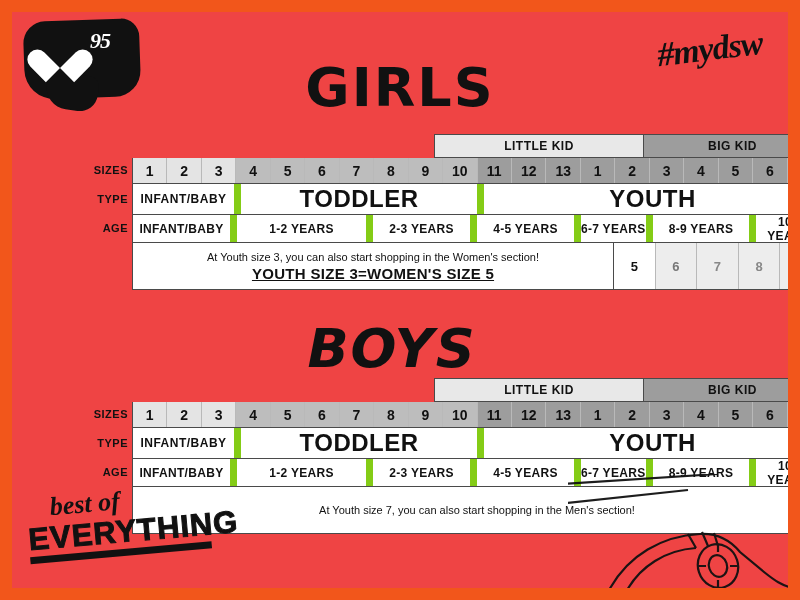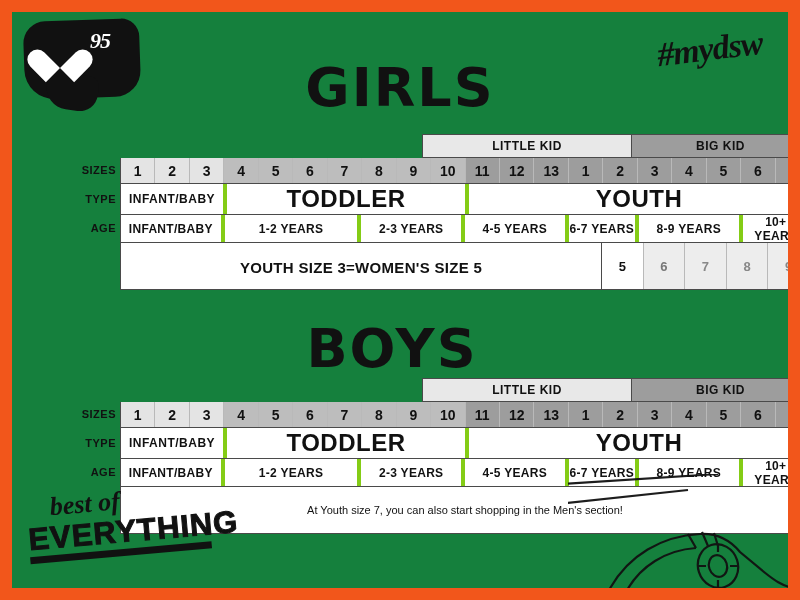--- a/index.html
+++ b/index.html
@@ -5,21 +5,21 @@
   html,body{margin:0;padding:0;}
   body{
     width:800px;height:600px;
     background:#f2561b;
     font-family:"Liberation Sans", sans-serif;
     overflow:hidden;
   }
   .page{
     position:absolute;left:12px;top:12px;
     width:776px;height:576px;
-    background:#15803d;
+    background:#ef4444;
     overflow:hidden;
   }
 
   
   .heart-tag{
     position:absolute;left:4px;top:2px;width:136px;height:96px;
   }
   .heart-tag .blob{
     position:absolute;left:8px;top:6px;width:116px;height:78px;
     background:#111;border-radius:22px 18px 26px 30px;
@@ -70,24 +70,24 @@
     position:absolute;right:-10px;bottom:-6px;width:230px;height:120px;
     opacity:.95;
   }
 
   
   .title{
     text-align:center;font-size:54px;font-weight:bold;color:#111;
     letter-spacing:2px;font-family:"DejaVu Sans", sans-serif;
   }
   #girls-title{position:absolute;left:0;right:0;top:44px;text-align:center;}
-  #boys-title{position:absolute;left:0;right:16px;top:305px;}
+  #boys-title{position:absolute;left:0;right:16px;top:305px;font-style:italic;}
 
   
-  .chart{position:absolute;left:52px;width:690px;}
+  .chart{position:absolute;left:64px;width:690px;}
   #girls-chart{top:122px;}
   #boys-chart{top:366px;}
 
   .rowlabel{
     position:absolute;left:0;width:52px;text-align:right;
     font-size:11px;font-weight:bold;color:#111;letter-spacing:.5px;
   }
   .band{position:absolute;left:56px;right:0;}
 
   .kidband{height:24px;display:flex;}
@@ -112,37 +112,37 @@
   .sizerow .cell:last-child{border-right:none;}
   .sz-infant{background:#e4e4e4;}
   .sz-toddler{background:#bdbdbd;}
   .sz-youth{background:#9d9d9d;}
 
   .typerow,.agerow{display:flex;border:1px solid #4a4a4a;border-top:none;background:#fff;}
   .typerow{height:30px;}
   .agerow{height:27px;}
   .typerow .seg,.agerow .seg{
     display:flex;align-items:center;justify-content:center;
-    border-right:4px solid #84cc16;color:#111;text-align:center;
+    border-right:7px solid #84cc16;color:#111;text-align:center;
   }
   .typerow .seg:last-child,.agerow .seg:last-child{border-right:none;}
   .typerow .seg{font-size:24px;font-weight:bold;letter-spacing:.5px;}
   .typerow .seg.small{font-size:12px;}
   .agerow .seg{font-size:12px;font-weight:bold;letter-spacing:.3px;}
 
   .noterow{
     display:flex;border:1px solid #4a4a4a;border-top:none;background:#fff;
     height:46px;
   }
   .noterow .note{
     flex:1;display:flex;flex-direction:column;align-items:center;justify-content:center;
     color:#111;
   }
   .noterow .note .n1{font-size:11px;}
-  .noterow .note .n2{font-size:15px;font-weight:bold;letter-spacing:.3px;margin-top:2px;}
+  .noterow .note .n2{font-size:15px;font-weight:bold;letter-spacing:.3px;margin-top:2px;text-decoration:underline;}
   .noterow .wlabel{
     flex:0 0 72px;display:flex;align-items:center;justify-content:flex-end;
     font-size:12px;font-weight:bold;padding-right:6px;color:#111;
   }
   .noterow .wcells{flex:0 0 208px;display:flex;}
   .noterow .wcells .wc{
     flex:1;display:flex;align-items:center;justify-content:center;
     font-size:13px;font-weight:bold;border-left:1px solid #b9b9b9;
   }
   .noterow .wcells .wc:nth-child(1){background:#ffffff;color:#111;border-left:1px solid #4a4a4a;}
@@ -228,20 +228,21 @@
             <div class="seg" style="flex: 2 0 0px;">6-7 YEARS</div>
             <div class="seg" style="flex: 3 0 0px;">8-9 YEARS</div>
             <div class="seg" style="flex: 2 0 0px;">10+ YEARS</div>
           </div>
       </div>
     </div>
 
     <div class="band" style="position:relative;left:56px;">
       <div class="noterow">
         <div class="note">
+          <div class="n1">At Youth size 3, you can also start shopping in the Women's section!</div>
           <div class="n2">YOUTH SIZE 3=WOMEN'S SIZE 5</div>
         </div>
         <div class="wcells" id="girls-women-cells">
             <div class="wc">5</div>
             <div class="wc">6</div>
             <div class="wc">7</div>
             <div class="wc">8</div>
             <div class="wc">9</div>
           </div>
       </div>

